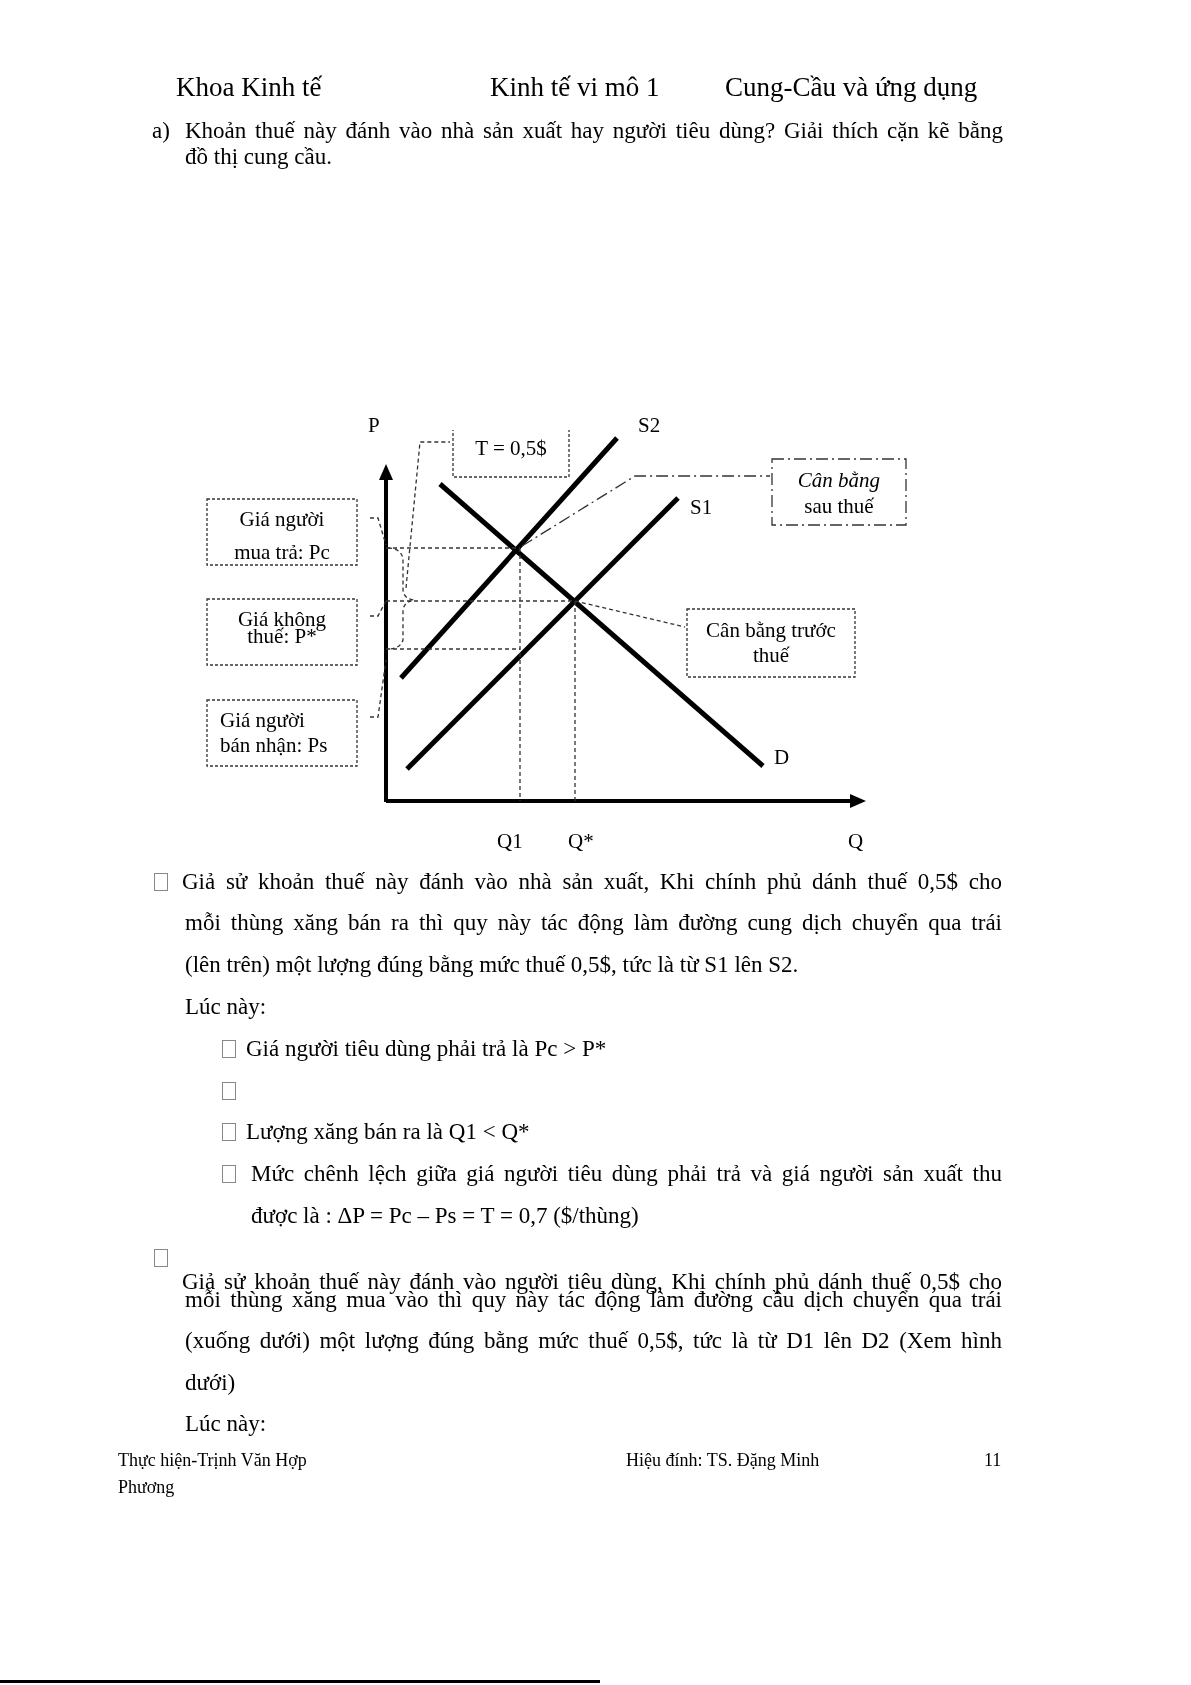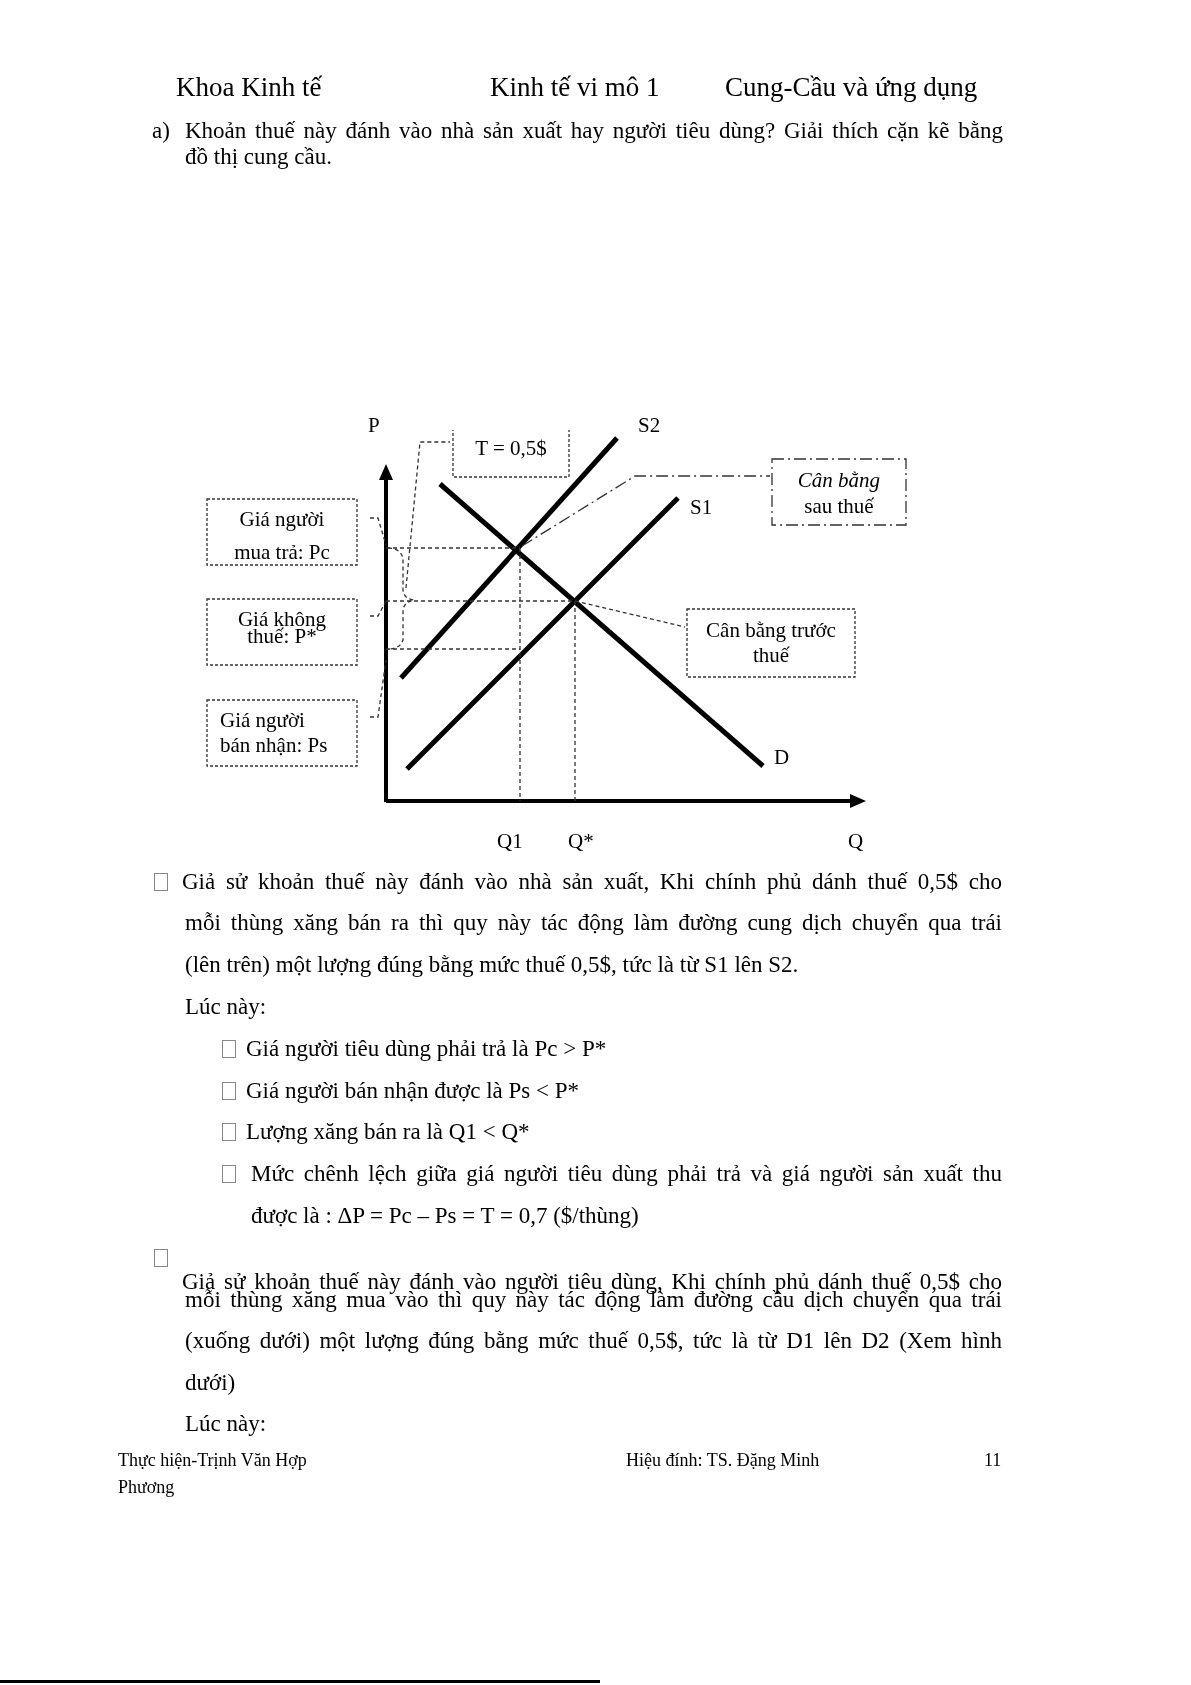--- a/index.html
+++ b/index.html
@@ -96,21 +96,21 @@
   <div class="clabel" style="left:487px; top:212px; width:168px;">thuế</div>
 </div>
 
 <div class="line" style="left:154px; top:869px;"><span class="bullet"></span></div>
 <div class="line justify" style="left:182px; top:869px; width:820px;">Giả sử khoản thuế này đánh vào nhà sản xuất, Khi chính phủ dánh thuế 0,5$ cho</div>
 <div class="line justify" style="left:185px; top:910px; width:817px;">mỗi thùng xăng bán ra thì quy này tác động làm đường cung dịch chuyển qua trái</div>
 <div class="line" style="left:185px; top:952px;">(lên trên) một lượng đúng bằng mức thuế 0,5$, tức là từ S1 lên S2.</div>
 <div class="line" style="left:185px; top:994px;">Lúc này:</div>
 
 <div class="line" style="left:222px; top:1036px;"><span class="bullet"></span><span>Giá người tiêu dùng phải trả là Pc &gt; P*</span></div>
-<div class="line" style="left:222px; top:1078px;"><span class="bullet"></span><span>Giá người bán nhận được là Ps &lt; P*</span></div>
+<div class="line" style="left:222px; top:1078px;"><span class="bullet"></span></div>
 <div class="line" style="left:222px; top:1119px;"><span class="bullet"></span><span>Lượng xăng bán ra là Q1 &lt; Q*</span></div>
 <div class="line" style="left:222px; top:1161px;"><span class="bullet"></span></div>
 <div class="line justify" style="left:251px; top:1161px; width:751px;">Mức chênh lệch giữa giá người tiêu dùng phải trả và giá người sản xuất thu</div>
 <div class="line" style="left:251px; top:1203px;">được là : ΔP = Pc – Ps = T = 0,7 ($/thùng)</div>
 
 <div class="line" style="left:154px; top:1245px;"><span class="bullet"></span></div>
 <div class="line justify" style="left:182px; top:1245px; width:820px;margin-top:24px;">Giả sử khoản thuế này đánh vào người tiêu dùng, Khi chính phủ dánh thuế 0,5$ cho</div>
 <div class="line justify" style="left:185px; top:1287px; width:817px;">mỗi thùng xăng mua vào thì quy này tác động làm đường cầu dịch chuyển qua trái</div>
 <div class="line justify" style="left:185px; top:1328px; width:817px;">(xuống dưới) một lượng đúng bằng mức thuế 0,5$, tức là từ D1 lên D2 (Xem hình</div>
 <div class="line" style="left:185px; top:1370px;">dưới)</div>

